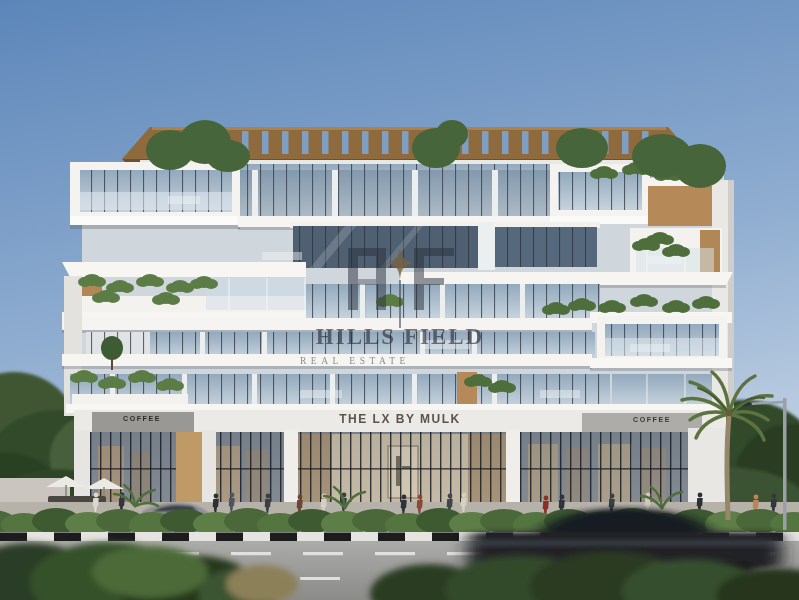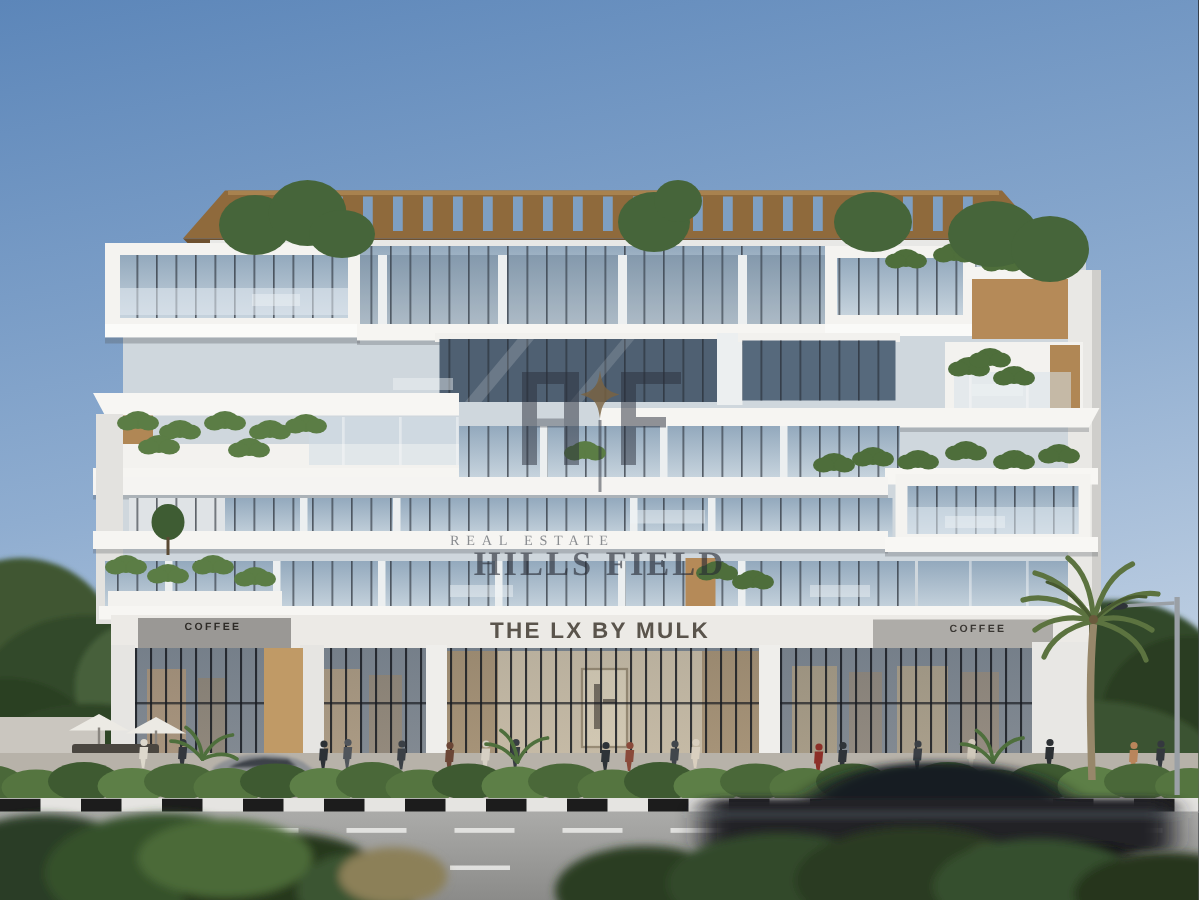--- a/index.html
+++ b/index.html
@@ -1,26 +1,26 @@
 <!DOCTYPE html>
 <html><head>
 <meta charset="utf-8">
 <style>
   html,body{margin:0;padding:0;background:#222;}
   .stage{position:relative;width:799px;height:600px;overflow:hidden;font-family:"Liberation Sans",sans-serif;}
   .stage svg{position:absolute;left:0;top:0;}
   .overlay{position:absolute;pointer-events:none;white-space:nowrap;}
   .wm-brand{left:290px;top:324px;width:220px;text-align:center;
     font-family:"Liberation Serif","DejaVu Serif",serif;font-size:23px;font-weight:600;
-    letter-spacing:2px;color:rgba(38,42,52,.62);margin-top:39px;}
+    letter-spacing:2px;color:rgba(38,42,52,.62);}
   .wm-tag{left:300px;top:356px;width:200px;text-align:left;
     font-family:"Liberation Serif","DejaVu Serif",serif;font-size:9.5px;
     letter-spacing:4.5px;color:rgba(48,52,62,.55);}
   .sign-main{left:300px;top:412px;width:200px;text-align:center;
-    font-size:15px;font-weight:700;letter-spacing:1.5px;color:#5a544c;}
+    font-size:12px;font-weight:700;letter-spacing:1.5px;color:#5a544c;}
   .sign-coffee{font-size:7px;font-weight:700;letter-spacing:1.6px;color:#2e2b27;text-align:center;}
   .sign-coffee.left{left:94px;top:415px;width:96px;}
   .sign-coffee.right{left:604px;top:416px;width:96px;color:#3a3733;}
 </style>
 </head>
 <body>
 
 <div class="stage">
 <svg width="799" height="600" viewBox="0 0 799 600">
   <defs>

